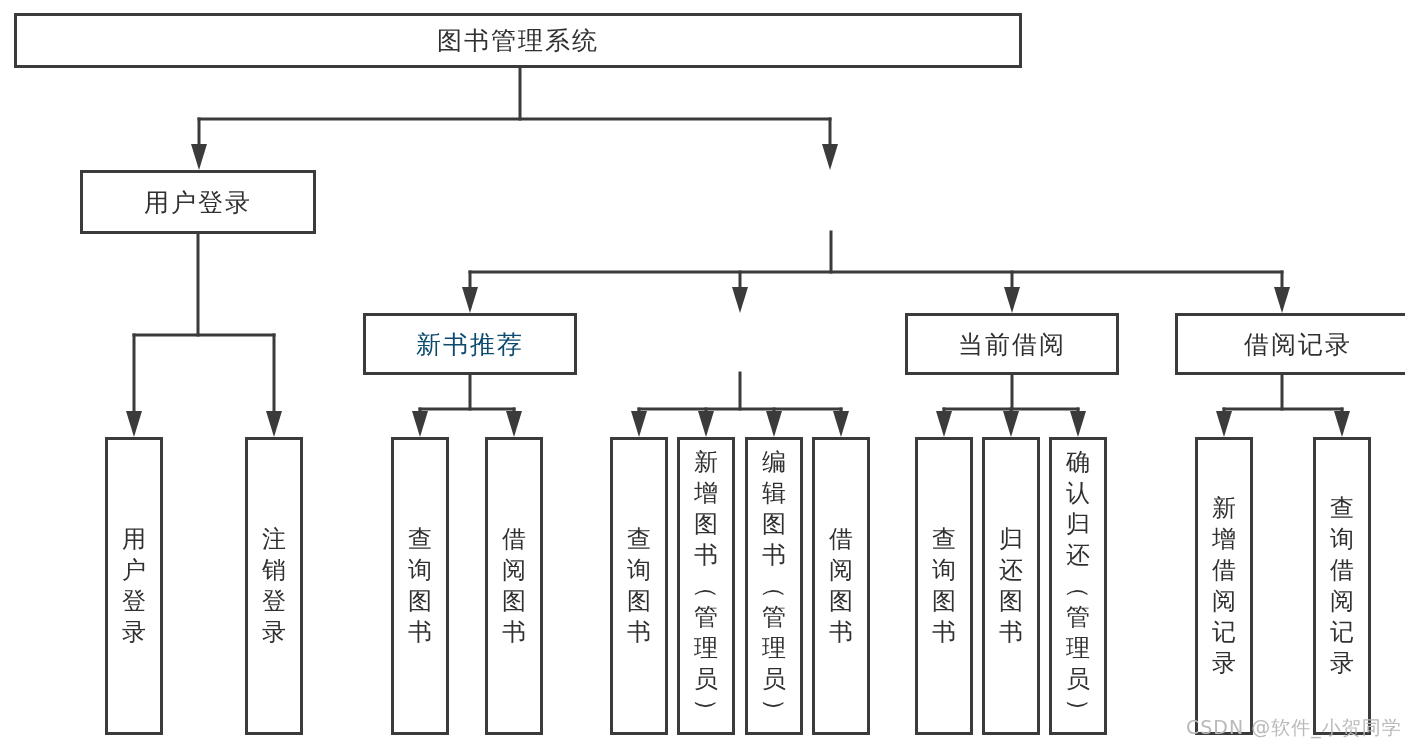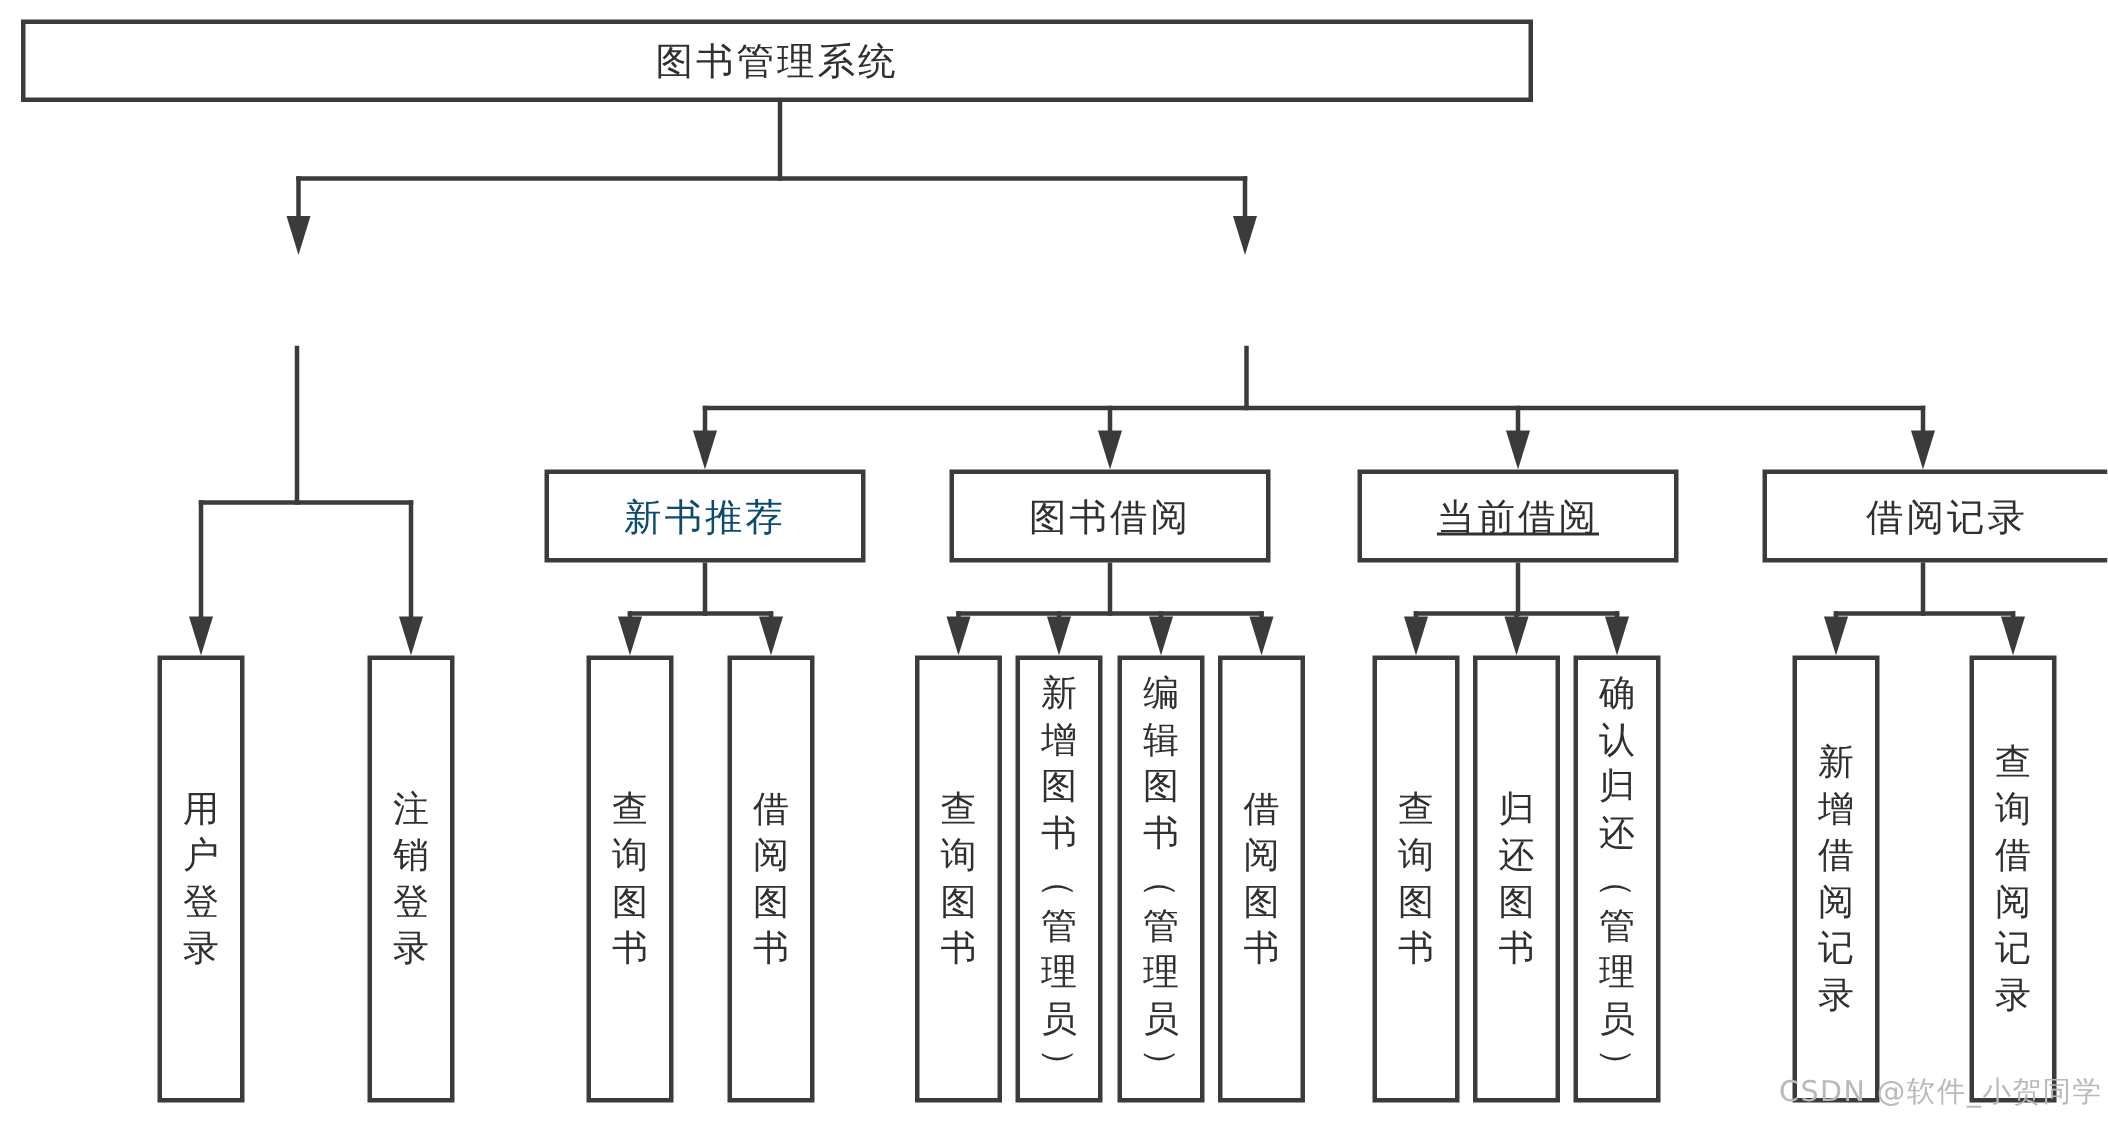--- a/index.html
+++ b/index.html
@@ -76,23 +76,23 @@
       <polygon points="1070,411 1086,411 1078,437" fill="#3b3b3b"></polygon>
       <line x1="1282" y1="373" x2="1282" y2="409" stroke="#3b3b3b" stroke-width="3" stroke-linecap="square"></line>
       <line x1="1224" y1="409" x2="1342" y2="409" stroke="#3b3b3b" stroke-width="3" stroke-linecap="square"></line>
       <line x1="1224" y1="409" x2="1224" y2="417" stroke="#3b3b3b" stroke-width="3" stroke-linecap="square"></line>
       <polygon points="1216,411 1232,411 1224,437" fill="#3b3b3b"></polygon>
       <line x1="1342" y1="409" x2="1342" y2="417" stroke="#3b3b3b" stroke-width="3" stroke-linecap="square"></line>
       <polygon points="1334,411 1350,411 1342,437" fill="#3b3b3b"></polygon>
     </svg>
   <div id="nodes">
       <div class="node horizontal" style="left: 14px; top: 13px; width: 1008px; height: 55px; border-color: rgb(59, 59, 59); background: rgb(255, 255, 255); color: rgb(48, 48, 48);">图书管理系统</div>
+      <div class="node horizontal" style="left: 80px; top: 170px; width: 236px; height: 64px; border-color: rgb(59, 59, 59); background: rgb(255, 255, 255); color: rgb(48, 48, 48);">用户登录</div>
       <div class="node horizontal" style="left: 363px; top: 313px; width: 214px; height: 62px; border-color: rgb(59, 59, 59); background: rgb(255, 255, 255); color: #0c4a6e;">新书推荐</div>
-      <div class="node horizontal" style="left: 633px; top: 313px; width: 214px; height: 62px; border-color: rgb(59, 59, 59); background: rgb(255, 255, 255); color: rgb(48, 48, 48);">图书借阅</div>
-      <div class="node horizontal" style="left: 905px; top: 313px; width: 214px; height: 62px; border-color: rgb(59, 59, 59); background: rgb(255, 255, 255); color: rgb(48, 48, 48); text-decoration: underline;">当前借阅</div>
+      <div class="node horizontal" style="left: 905px; top: 313px; width: 214px; height: 62px; border-color: rgb(59, 59, 59); background: rgb(255, 255, 255); color: rgb(48, 48, 48);">当前借阅</div>
       <div class="node horizontal" style="left: 1175px; top: 313px; width: 246px; height: 62px; border-color: rgb(59, 59, 59); background: rgb(255, 255, 255); color: rgb(48, 48, 48);">借阅记录</div>
       <div class="node vertical" style="left: 105px; top: 437px; width: 58px; height: 298px; border-color: rgb(59, 59, 59); background: rgb(255, 255, 255); color: rgb(48, 48, 48);">
         <div class="vchar">用</div>
         <div class="vchar">户</div>
         <div class="vchar">登</div>
         <div class="vchar">录</div>
       </div>
       <div class="node vertical" style="left: 245px; top: 437px; width: 58px; height: 298px; border-color: rgb(59, 59, 59); background: rgb(255, 255, 255); color: rgb(48, 48, 48);">
         <div class="vchar">注</div>
         <div class="vchar">销</div>

